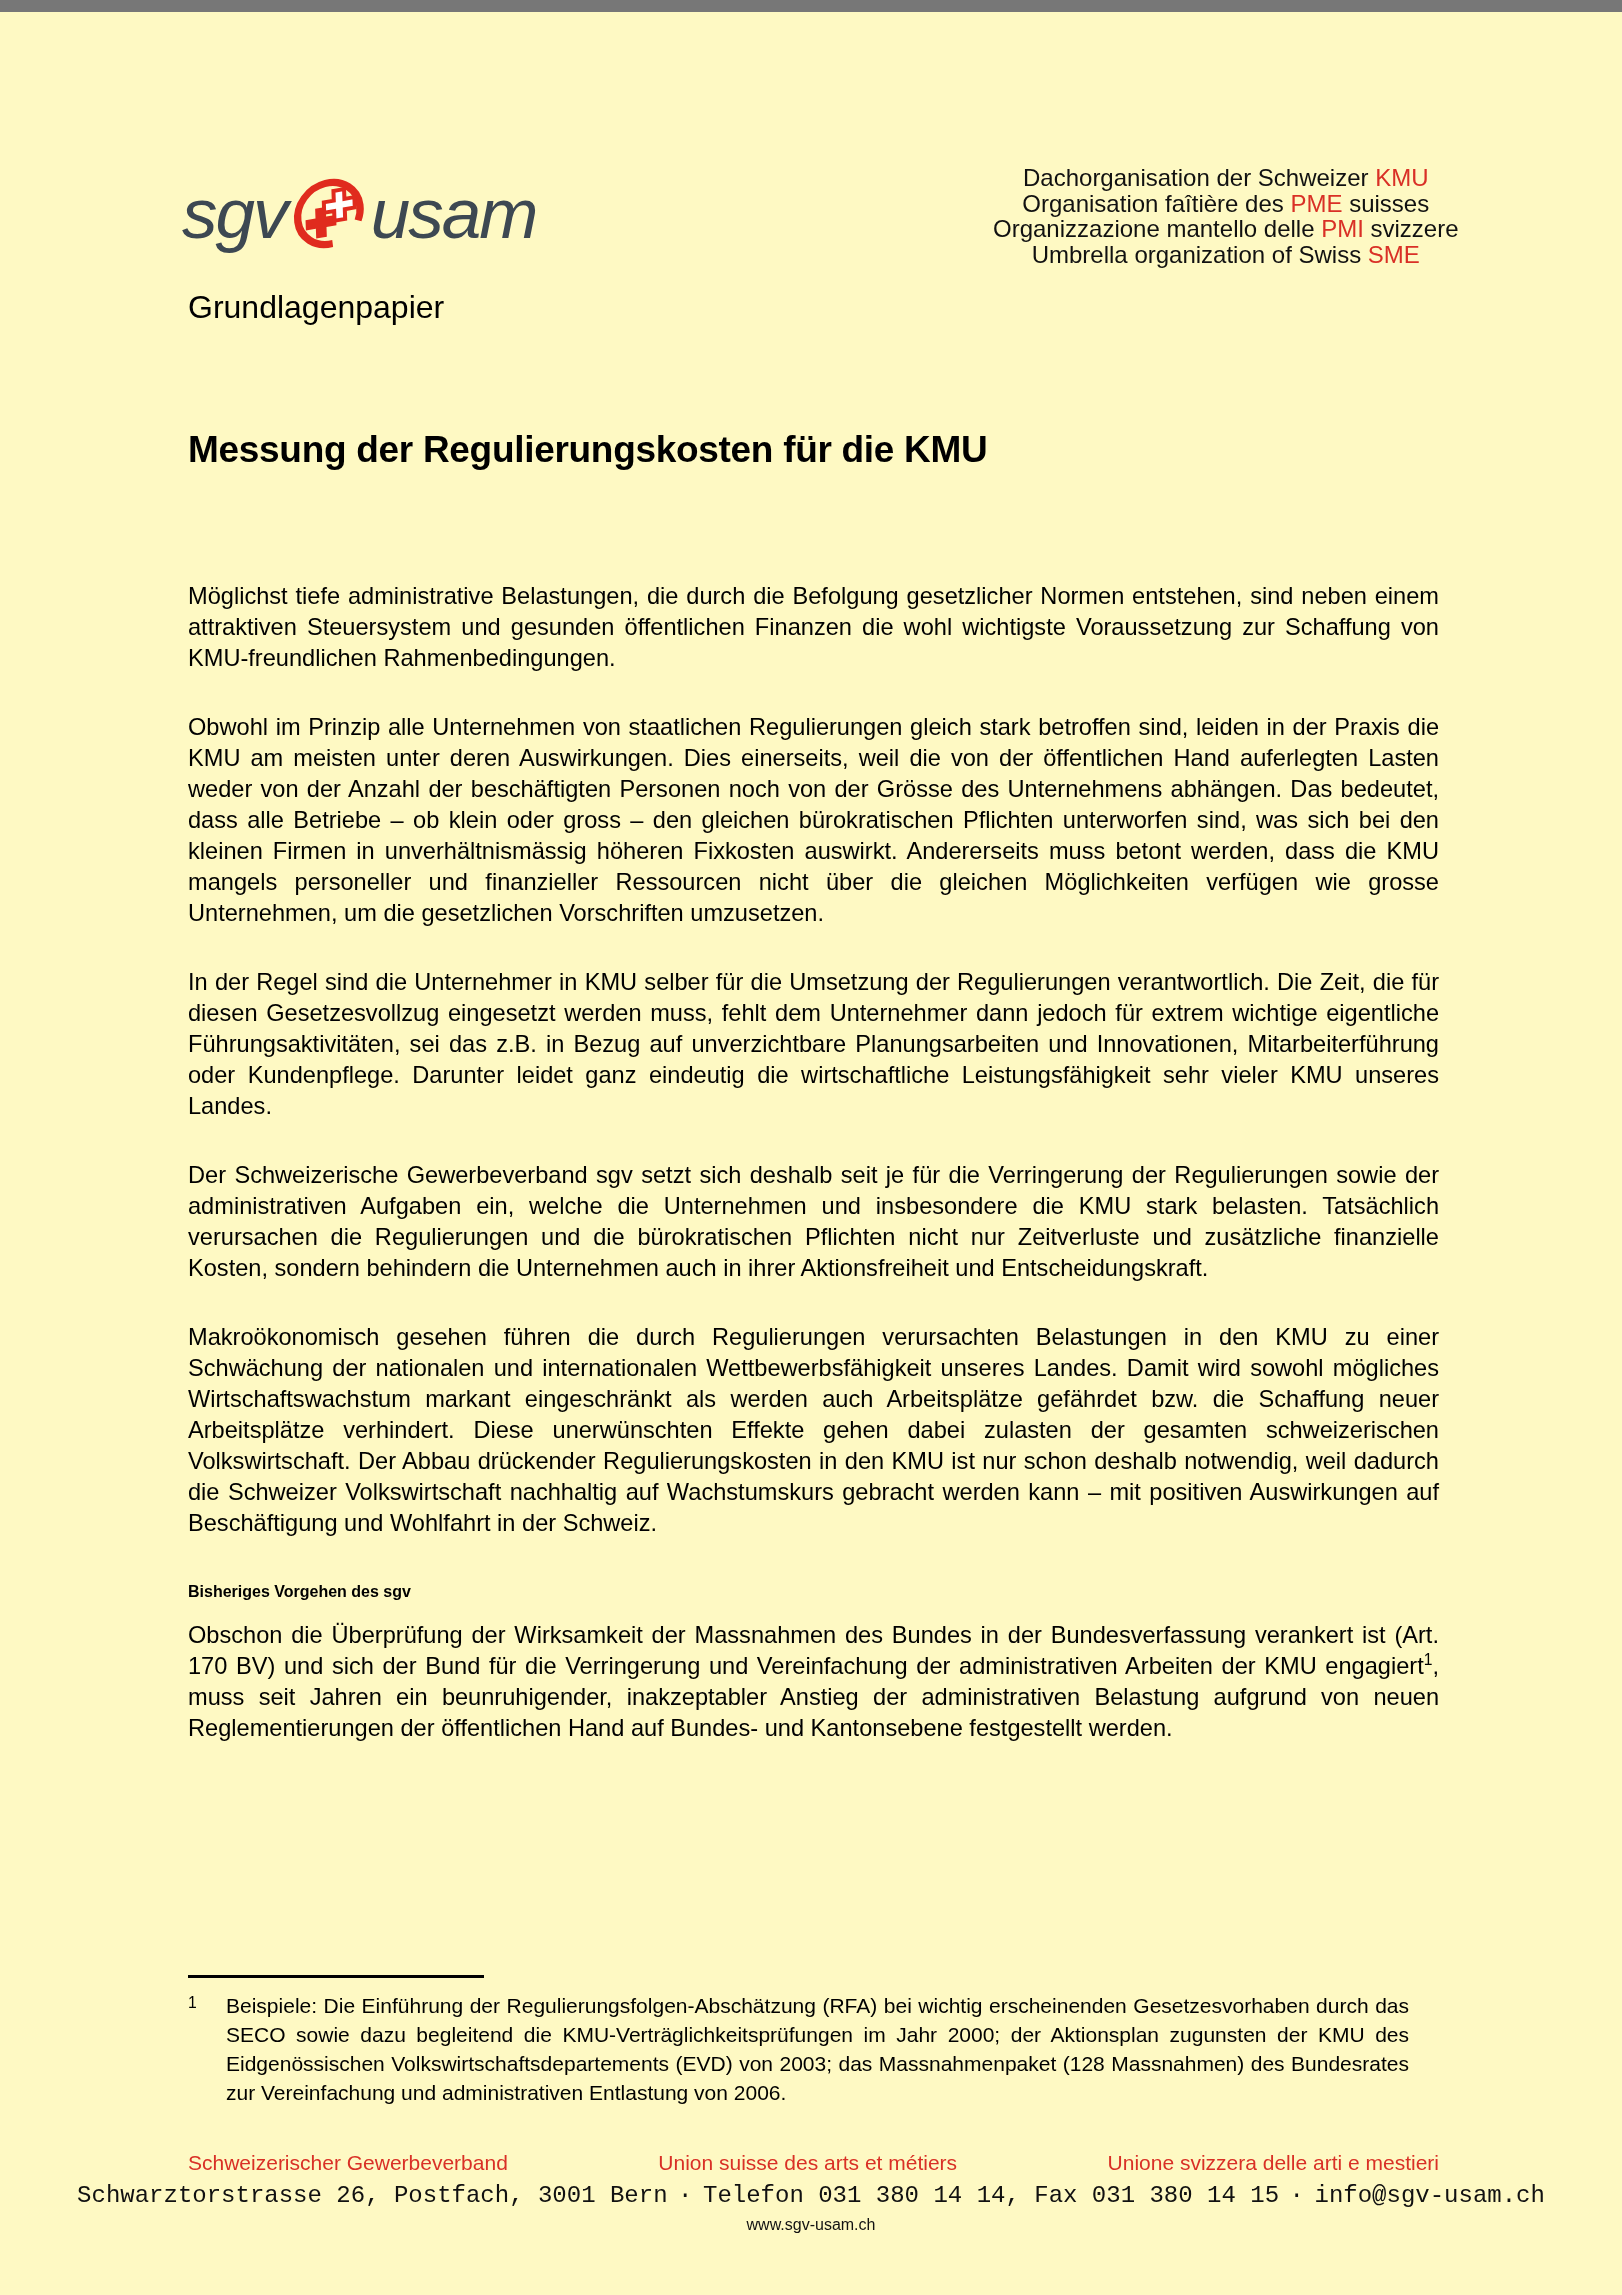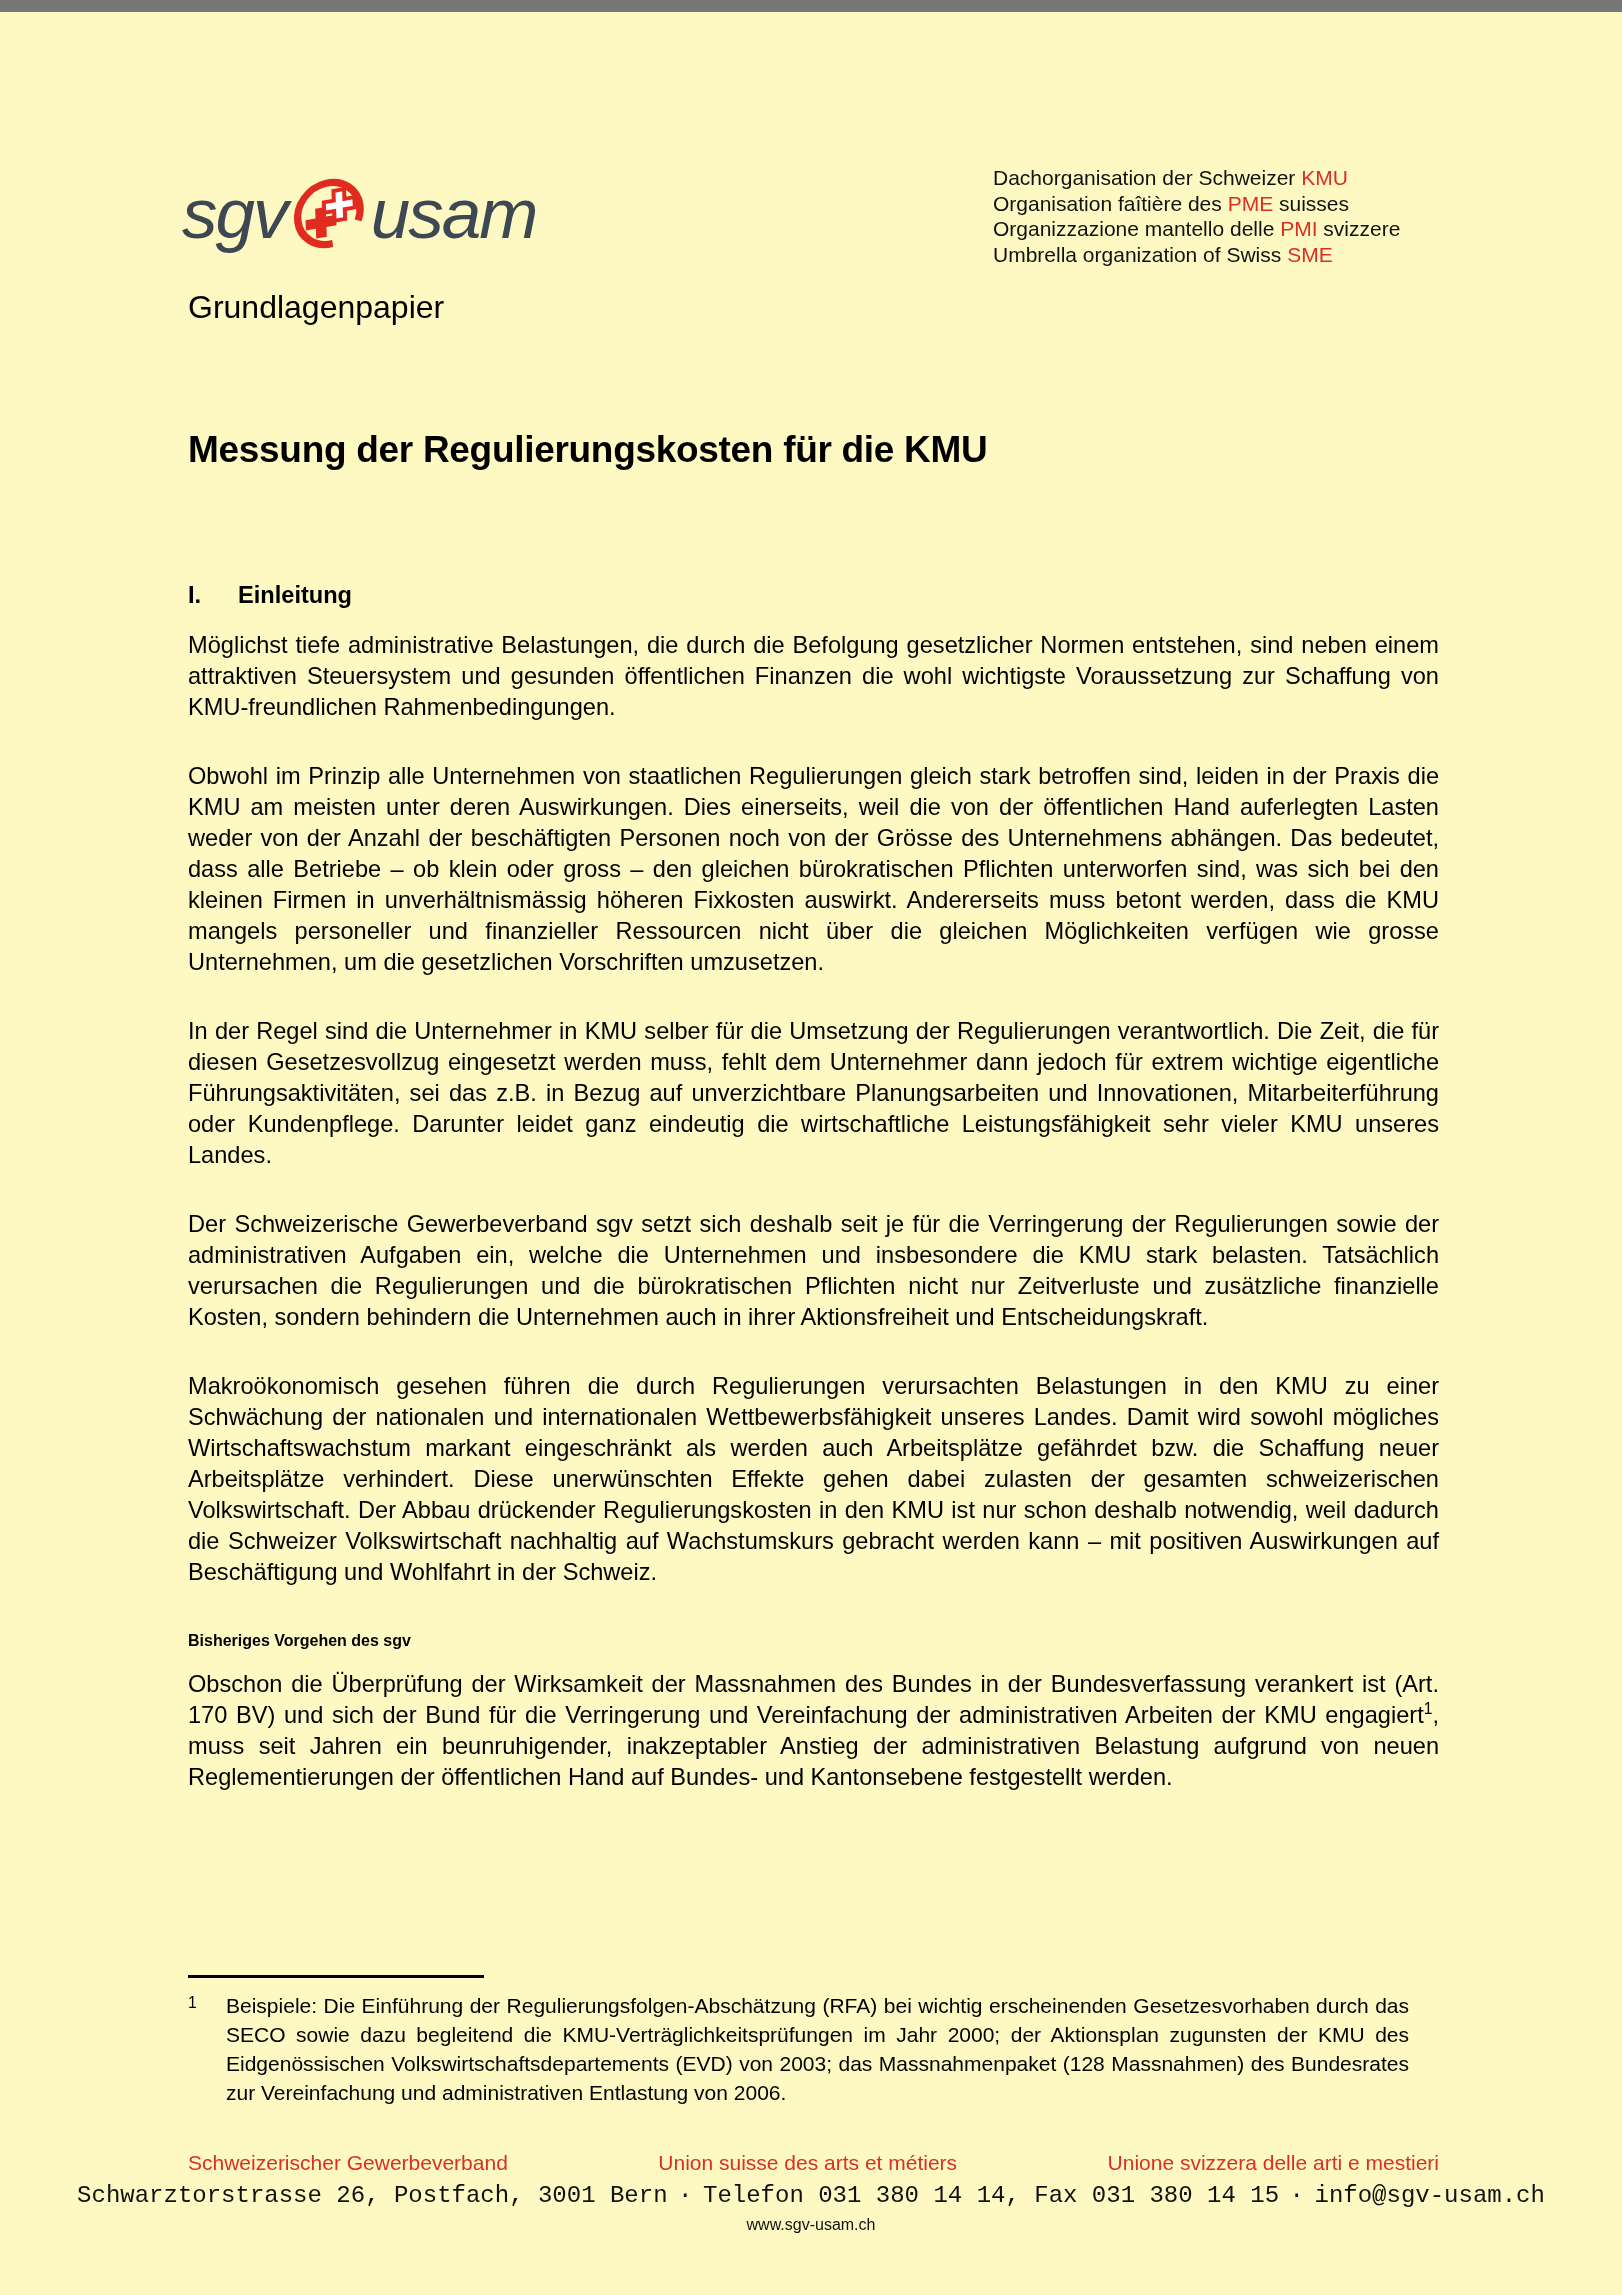--- a/index.html
+++ b/index.html
@@ -8,21 +8,21 @@
     position:relative; width:1622px; height:2295px; background:#fef9c3;
     font-family:"Liberation Sans", sans-serif; color:#000; margin:12px auto;
     overflow:hidden;
   }
   .red { color:#d93026; }
 
   
   .logo { position:absolute; left:182px; top:162px; height:79px; display:flex; align-items:center; }
   .logo-text { font-size:71px; font-style:italic; color:#3d4852; letter-spacing:-2px; line-height:1; }
   .logo-mark { width:79px; height:79px; margin:0 2.6px; }
-  .org-lines { position:absolute; left:993px; top:153px; font-size:21px; line-height:25.5px; color:#111; }
+  .org-lines { position:absolute; left:993px; top:153px; font-size:24px; line-height:25.5px; color:#111;text-align:center; }
 
   .doc-kind { position:absolute; left:188px; top:277px; font-size:32px; font-weight:normal; }
   .doc-title { position:absolute; left:188px; top:417px; font-size:37px; font-weight:bold; letter-spacing:-0.3px; }
 
   
   .content { position:absolute; left:188px; top:569px; width:1251px; font-size:23.6px; line-height:31px; }
   .section-h { font-size:23.6px; font-weight:bold; line-height:29px; margin:0 0 19.6px 0; }
   .section-num { display:inline-block; width:50px; }
   .body-p { margin:0 0 38px 0; text-align:justify; text-justify:inter-word; hyphens:auto; }
   .sub-h { font-size:16px; font-weight:bold; line-height:29px; margin:0 0 14.4px 0; }
@@ -62,23 +62,20 @@
     <div><span>Dachorganisation der Schweizer </span><span class="red">KMU</span><span></span></div>
     <div><span>Organisation faîtière des </span><span class="red">PME</span><span> suisses</span></div>
     <div><span>Organizzazione mantello delle </span><span class="red">PMI</span><span> svizzere</span></div>
     <div><span>Umbrella organization of Swiss </span><span class="red">SME</span><span></span></div>
   </div>
 
   <div class="doc-kind">Grundlagenpapier</div>
   <h1 class="doc-title">Messung der Regulierungskosten für die KMU</h1>
 
   <div class="content">
-    <h2 class="section-h">
-      <span class="section-num">I.</span><span>Einleitung</span>
-    </h2>
 
     <p class="body-p">Möglichst tiefe administrative Belastungen, die durch die Befolgung gesetzlicher Normen entstehen, sind neben einem attraktiven Steuersystem und gesunden öffentlichen Finanzen die wohl wichtigste Voraussetzung zur Schaffung von KMU-freundlichen Rahmenbedingungen.</p>
     <p class="body-p">Obwohl im Prinzip alle Unternehmen von staatlichen Regulierungen gleich stark betroffen sind, leiden in der Praxis die KMU am meisten unter deren Auswirkungen. Dies einerseits, weil die von der öffentlichen Hand auferlegten Lasten weder von der Anzahl der beschäftigten Personen noch von der Grösse des Unternehmens abhängen. Das bedeutet, dass alle Betriebe – ob klein oder gross – den gleichen bürokratischen Pflichten unterworfen sind, was sich bei den kleinen Firmen in unverhältnismässig höheren Fixkosten auswirkt. Andererseits muss betont werden, dass die KMU mangels personeller und finanzieller Ressourcen nicht über die gleichen Möglichkeiten verfügen wie grosse Unternehmen, um die gesetzlichen Vorschriften umzusetzen.</p>
     <p class="body-p">In der Regel sind die Unternehmer in KMU selber für die Umsetzung der Regulierungen verantwortlich. Die Zeit, die für diesen Gesetzesvollzug eingesetzt werden muss, fehlt dem Unternehmer dann jedoch für extrem wichtige eigentliche Führungsaktivitäten, sei das z.B. in Bezug auf unverzichtbare Planungsarbeiten und Innovationen, Mitarbeiterführung oder Kundenpflege. Darunter leidet ganz eindeutig die wirtschaftliche Leistungsfähigkeit sehr vieler KMU unseres Landes.</p>
     <p class="body-p">Der Schweizerische Gewerbeverband sgv setzt sich deshalb seit je für die Verringerung der Regulierungen sowie der administrativen Aufgaben ein, welche die Unternehmen und insbesondere die KMU stark belasten. Tatsächlich verursachen die Regulierungen und die bürokratischen Pflichten nicht nur Zeitverluste und zusätzliche finanzielle Kosten, sondern behindern die Unternehmen auch in ihrer Aktionsfreiheit und Entscheidungskraft.</p>
     <p class="body-p">Makroökonomisch gesehen führen die durch Regulierungen verursachten Belastungen in den KMU zu einer Schwächung der nationalen und internationalen Wettbewerbsfähigkeit unseres Landes. Damit wird sowohl mögliches Wirtschaftswachstum markant eingeschränkt als werden auch Arbeitsplätze gefährdet bzw. die Schaffung neuer Arbeitsplätze verhindert. Diese unerwünschten Effekte gehen dabei zulasten der gesamten schweizerischen Volkswirtschaft. Der Abbau drückender Regulierungskosten in den KMU ist nur schon deshalb notwendig, weil dadurch die Schweizer Volkswirtschaft nachhaltig auf Wachstumskurs gebracht werden kann – mit positiven Auswirkungen auf Beschäftigung und Wohlfahrt in der Schweiz.</p>
 
     <h3 class="sub-h">Bisheriges Vorgehen des sgv</h3>
 
     <p class="body-p"><span>Obschon die Überprüfung der Wirksamkeit der Massnahmen des Bundes in der Bundesverfassung verankert ist (Art. 170 BV) und sich der Bund für die Verringerung und Vereinfachung der administrativen Arbeiten der KMU engagiert</span><sup class="fn-ref">1</sup><span>, muss seit Jahren ein beunruhigender, inakzeptabler Anstieg der administrativen Belastung aufgrund von neuen Reglementierungen der öffentlichen Hand auf Bundes- und Kantonsebene festgestellt werden.</span></p>

